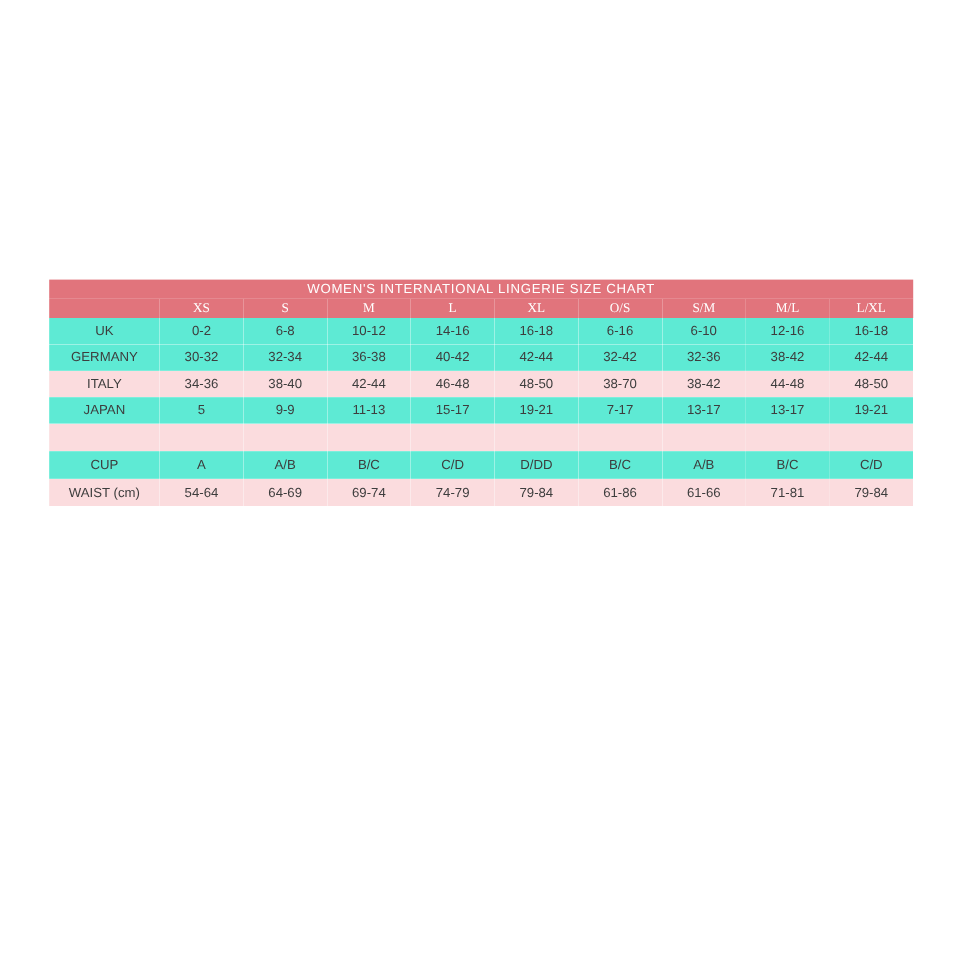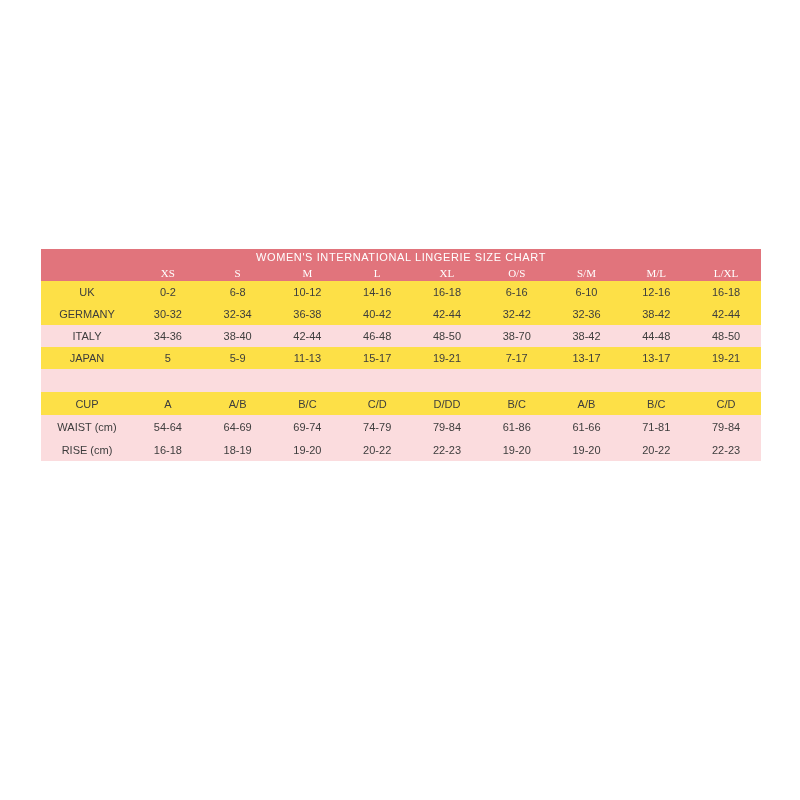--- a/index.html
+++ b/index.html
@@ -16,21 +16,20 @@
     background: var(--page-bg);
     font-family: "Liberation Sans", sans-serif;
     position: relative;
   }
   .page { position: relative; width: 800px; height: 800px; }
   .chart-wrap {
     position: absolute;
     left: 41px;
     top: 233px;
     width: 720px;
-    margin-top: 16px;
   }
   table.size-chart {
     border-collapse: collapse;
     table-layout: fixed;
     width: 720px;
   }
   col.label-col { width: 92px; }
   thead th {
     background: var(--header-bg);
     color: var(--header-text);
@@ -51,21 +50,21 @@
   tbody td {
     font-size: 11px;
     color: var(--text);
     text-align: center;
     vertical-align: middle;
     padding: 0;
     background: transparent;
     overflow: hidden;
     white-space: nowrap;
   }
-  tbody tr { height: 22px; background: #fde047; }
+  tbody tr { height: 22px; background: #5eead4; }
   tbody tr.lower { height: 23px; }
   tbody tr.pink { background: var(--row-pink); }
 </style>
 </head>
 <body>
 
 <div class="page">
   <div class="chart-wrap">
     <table class="size-chart">
       <colgroup>
@@ -130,21 +129,21 @@
             <td>46-48</td>
             <td>48-50</td>
             <td>38-70</td>
             <td>38-42</td>
             <td>44-48</td>
             <td>48-50</td>
           </tr>
           <tr>
             <td>JAPAN</td>
             <td>5</td>
-            <td>5-9</td>
+            <td>9-9</td>
             <td>11-13</td>
             <td>15-17</td>
             <td>19-21</td>
             <td>7-17</td>
             <td>13-17</td>
             <td>13-17</td>
             <td>19-21</td>
           </tr>
           <tr class="pink lower">
             <td></td>
@@ -175,28 +174,16 @@
             <td>54-64</td>
             <td>64-69</td>
             <td>69-74</td>
             <td>74-79</td>
             <td>79-84</td>
             <td>61-86</td>
             <td>61-66</td>
             <td>71-81</td>
             <td>79-84</td>
           </tr>
-          <tr class="pink lower">
-            <td>RISE (cm)</td>
-            <td>16-18</td>
-            <td>18-19</td>
-            <td>19-20</td>
-            <td>20-22</td>
-            <td>22-23</td>
-            <td>19-20</td>
-            <td>19-20</td>
-            <td>20-22</td>
-            <td>22-23</td>
-          </tr>
         </tbody>
     </table>
   </div>
 </div>
 
 </body></html>

